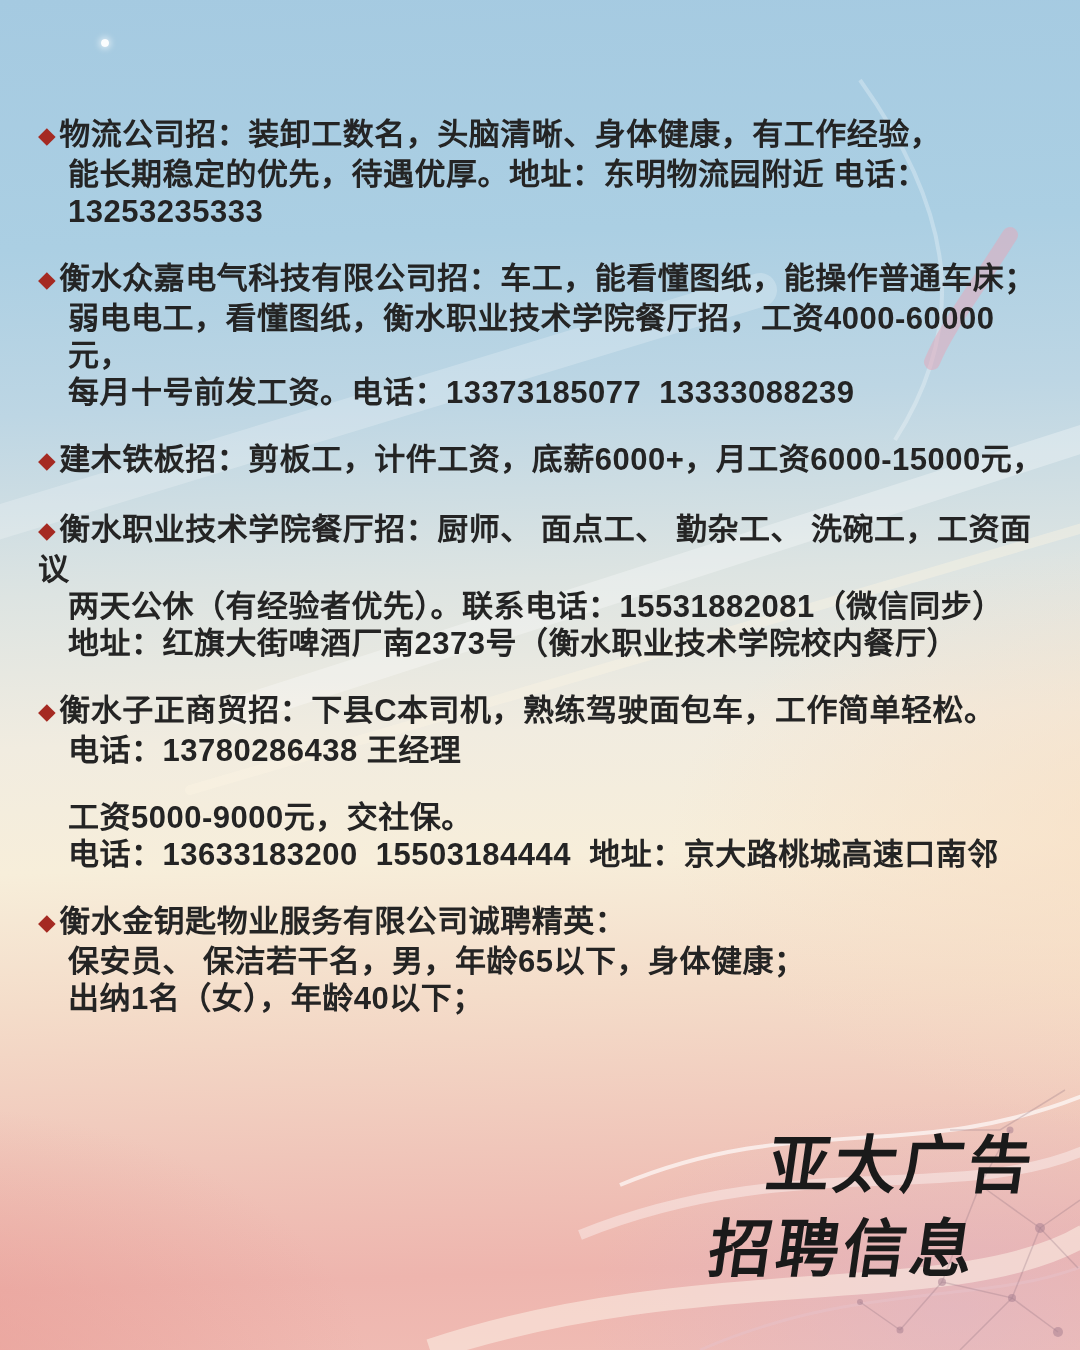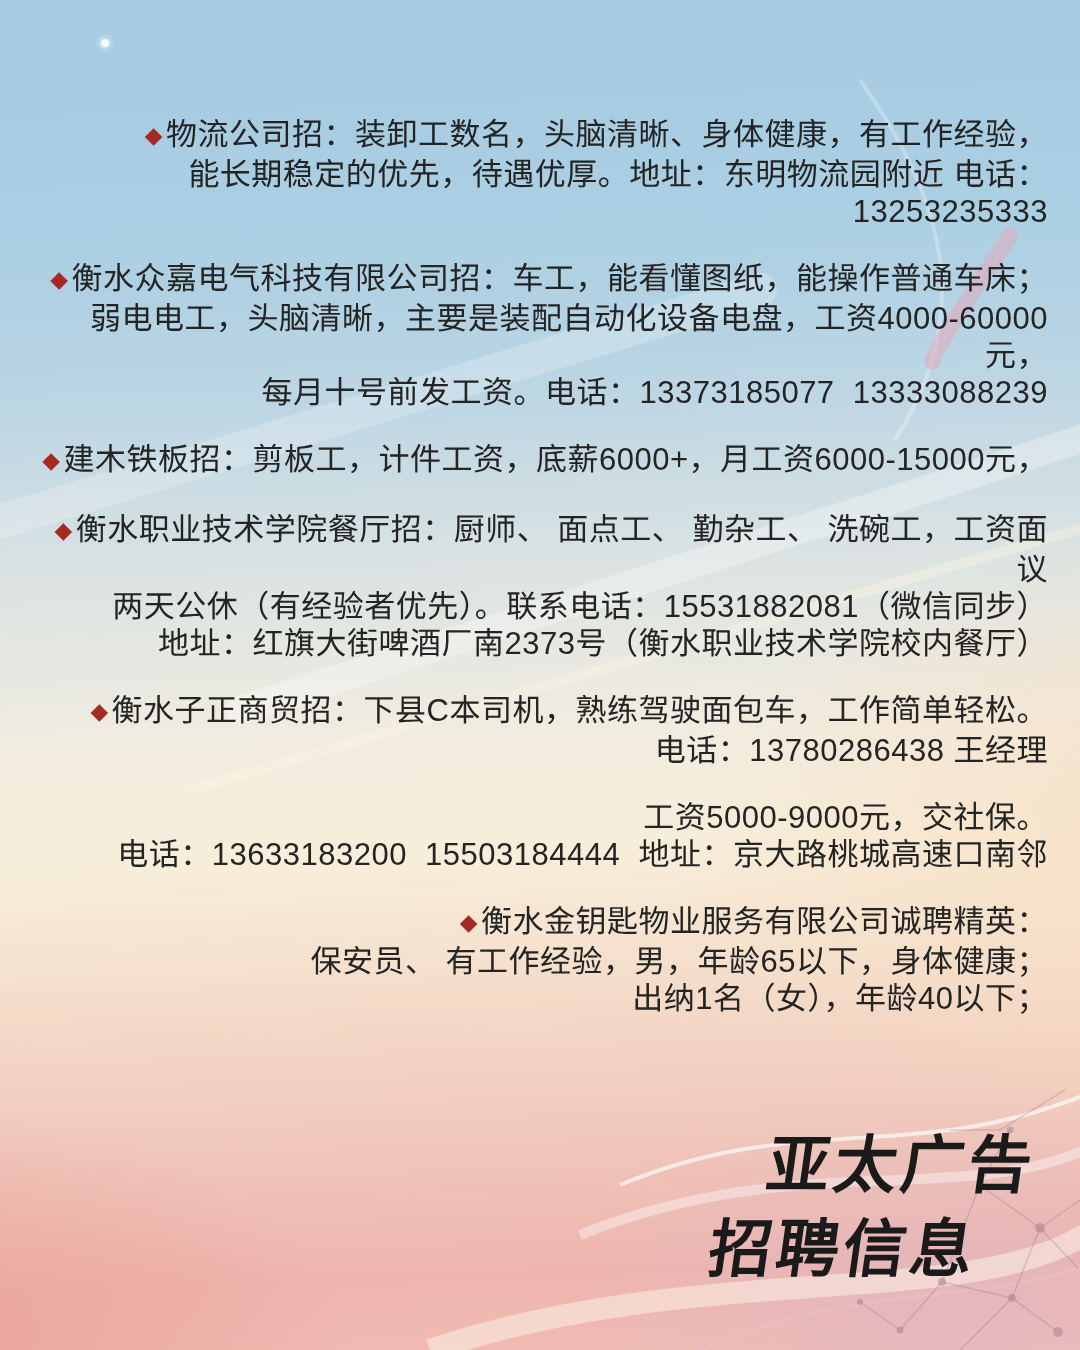--- a/index.html
+++ b/index.html
@@ -24,22 +24,22 @@
     position:absolute; left:101px; top:39px; width:8px; height:8px;
     border-radius:50%; background:rgba(255,255,255,.95);
     box-shadow:0 0 6px 2px rgba(255,255,255,.6);
   }
   .content{
     position:absolute; left:38px; top:116px; width:1010px;
     color:var(--text-color);
   }
   .job-listing{margin:0 0 30px 0;}
   .line{
-    margin:0; font-size:31px; line-height:37px; font-weight:400;
-    letter-spacing:.5px; white-space:pre-wrap; color:var(--text-color);text-align:right;
+    margin:0; font-size:31px; line-height:37px; font-weight:700;
+    letter-spacing:.5px; white-space:pre-wrap; color:var(--text-color);
   }
   .line.cont{padding-left:30px;}
   .bullet{
     color:var(--bullet-color); font-size:23px; margin-right:3px;
     position:relative; top:-2px;
   }
   .brand{
     position:absolute; color:var(--brand-color);
     font-family:"Liberation Serif","DejaVu Serif",serif;
     font-weight:700; font-size:63px; letter-spacing:4px;
@@ -91,21 +91,21 @@
 
   <div class="content">
 
     <div class="job-listing">
       <p class="line first"><span class="bullet">◆</span><span>物流公司招：装卸工数名，头脑清晰、身体健康，有工作经验，</span></p>
       <p class="line cont">能长期稳定的优先，待遇优厚。地址：东明物流园附近 电话：13253235333</p>
     </div>
 
     <div class="job-listing">
       <p class="line first"><span class="bullet">◆</span><span>衡水众嘉电气科技有限公司招：车工，能看懂图纸，能操作普通车床；</span></p>
-      <p class="line cont">弱电电工，头脑清晰，主要是装配自动化设备电盘，工资4000-60000元，</p>
+      <p class="line cont">弱电电工，看懂图纸，衡水职业技术学院餐厅招，工资4000-60000元，</p>
       <p class="line cont">每月十号前发工资。电话：13373185077  13333088239</p>
     </div>
 
     <div class="job-listing">
       <p class="line first"><span class="bullet">◆</span><span>建木铁板招：剪板工，计件工资，底薪6000+，月工资6000-15000元，</span></p>
     </div>
 
     <div class="job-listing">
       <p class="line first"><span class="bullet">◆</span><span>衡水职业技术学院餐厅招：厨师、 面点工、 勤杂工、 洗碗工，工资面议</span></p>
       <p class="line cont">两天公休（有经验者优先）。联系电话：15531882081（微信同步）</p>
@@ -118,21 +118,21 @@
     </div>
 
 
     <div class="job-listing">
       <p class="line cont">工资5000-9000元，交社保。</p>
       <p class="line cont">电话：13633183200  15503184444  地址：京大路桃城高速口南邻</p>
     </div>
 
     <div class="job-listing">
       <p class="line first"><span class="bullet">◆</span><span>衡水金钥匙物业服务有限公司诚聘精英：</span></p>
-      <p class="line cont">保安员、 有工作经验，男，年龄65以下，身体健康；</p>
+      <p class="line cont">保安员、 保洁若干名，男，年龄65以下，身体健康；</p>
       <p class="line cont">出纳1名（女），年龄40以下；</p>
 
     </div>
 
   </div>
 
   <div class="brand l1">亚太广告</div>
   <div class="brand l2">招聘信息</div>
 
 </div>

